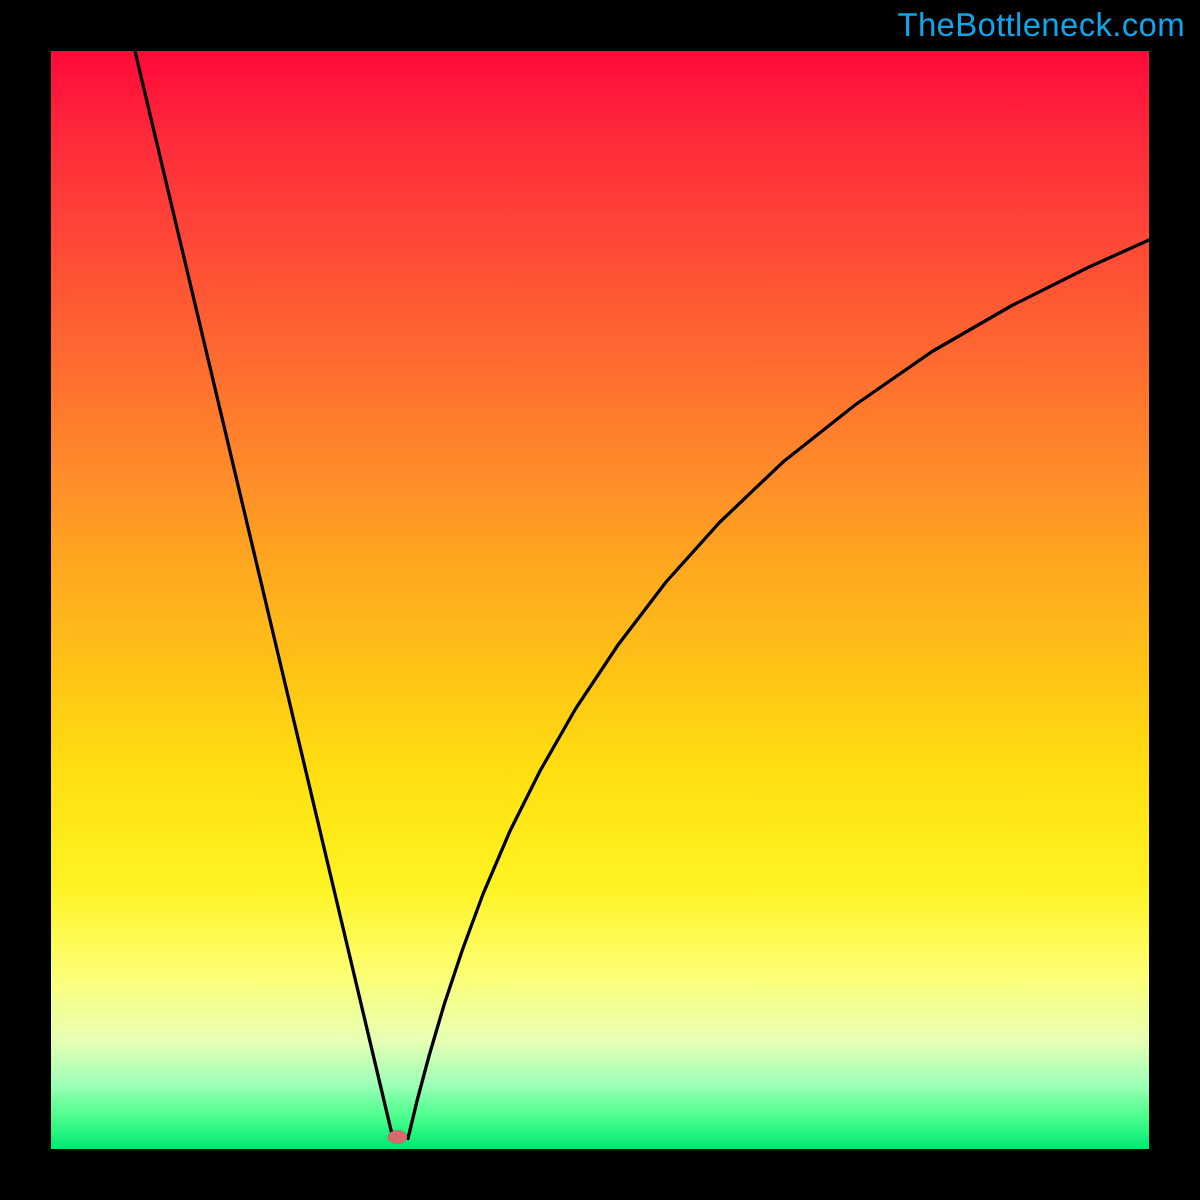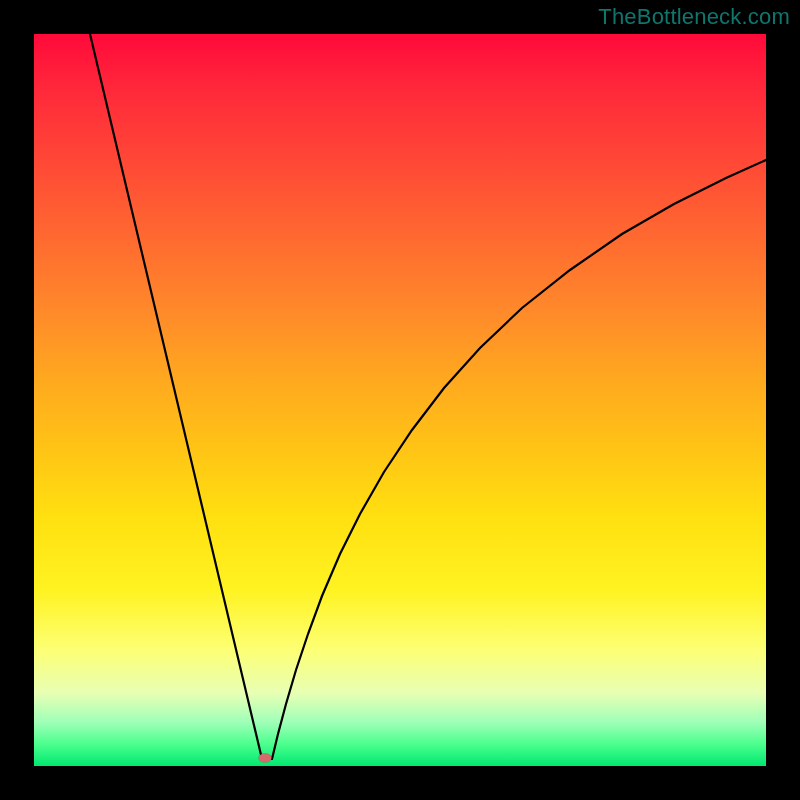--- a/index.html
+++ b/index.html
@@ -14,21 +14,21 @@
   .frame {
     position: relative;
     width: 800px;
     height: 800px;
     background: #000;
   }
   .watermark {
     position: absolute;
     top: 4px;
     right: 10px;
-    color: #0f766e;
+    color: #0ea5e9;
     font-size: 22px;
     font-weight: 500;
     letter-spacing: 0.2px;
     z-index: 10;
     text-align: right;
   }
   .plot-area {
     position: absolute;
     left: 34px;
     top: 34px;

